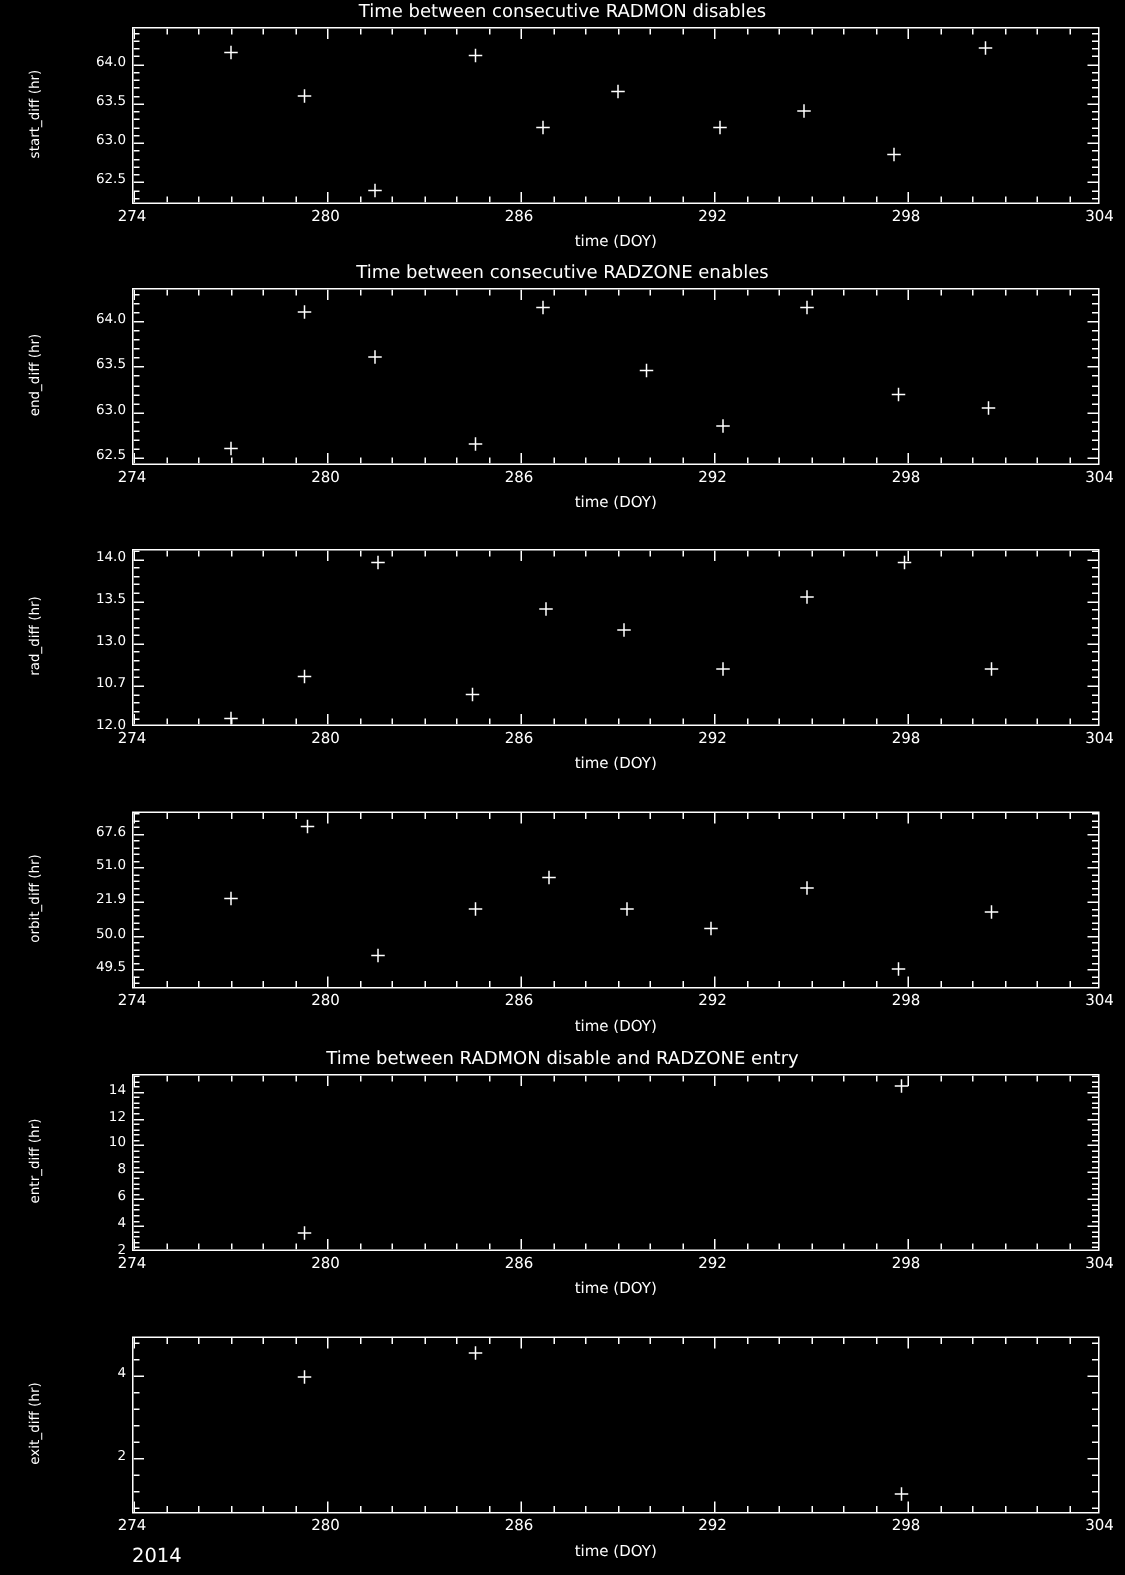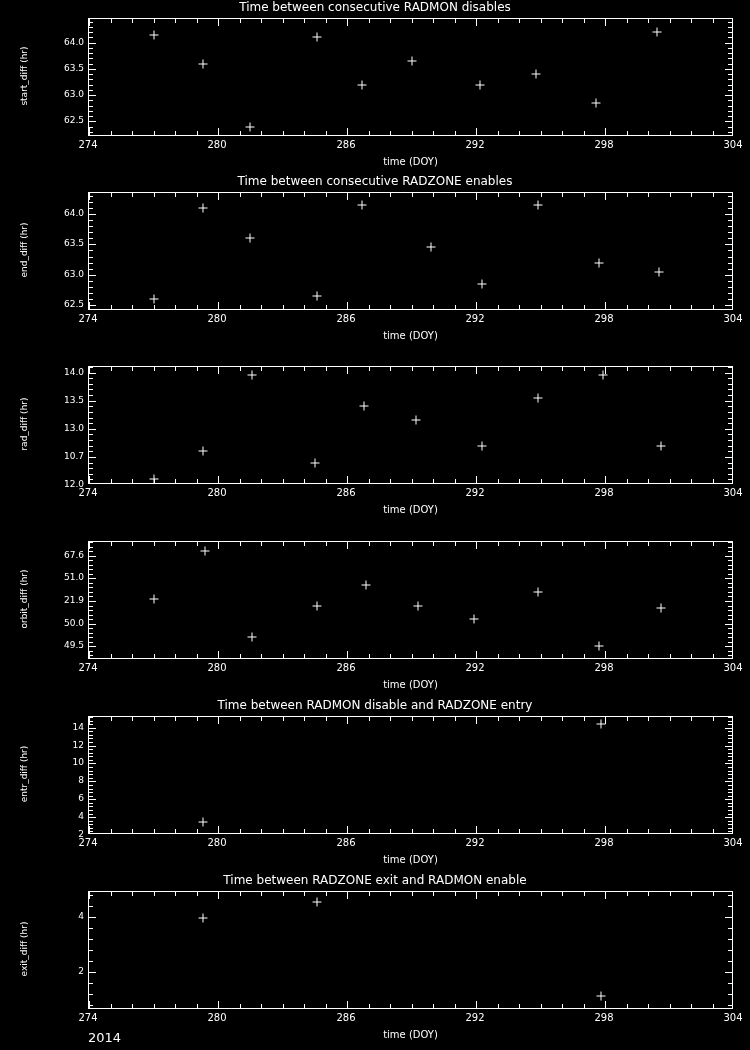--- a/index.html
+++ b/index.html
@@ -775,23 +775,20 @@
     <div class="xtick-label" style="left: 733px; top: 837px;">304</div>
     <div class="ytick-label" style="left: 36px; width: 48px; top: 834px;">2</div>
     <div class="ytick-label" style="left: 36px; width: 48px; top: 816.121px;">4</div>
     <div class="ytick-label" style="left: 36px; width: 48px; top: 798.242px;">6</div>
     <div class="ytick-label" style="left: 36px; width: 48px; top: 780.364px;">8</div>
     <div class="ytick-label" style="left: 36px; width: 48px; top: 762.485px;">10</div>
     <div class="ytick-label" style="left: 36px; width: 48px; top: 744.606px;">12</div>
     <div class="ytick-label" style="left: 36px; width: 48px; top: 726.727px;">14</div>
     <div class="ylabel" style="width: 118px; left: -35px; top: 769px;">entr_diff (hr)</div>
     <div class="xlabel" style="left: 88px; width: 645px; top: 854px;">time (DOY)</div>
-    <div class="panel" style="top: 873px; height: 178px;">
-      <div class="panel-title">Time between RADZONE exit and RADMON enable</div>
-    </div>
     <div class="plotbox" style="left: 88px; top: 891px; width: 645px; height: 118px;">
       <div class="tick" style="left: 0px; bottom: 0px; width: 1px; height: 7px;"></div>
       <div class="tick" style="left: 0px; top: 0px; width: 1px; height: 7px;"></div>
       <div class="tick" style="left: 21.5px; bottom: 0px; width: 1px; height: 4px;"></div>
       <div class="tick" style="left: 21.5px; top: 0px; width: 1px; height: 4px;"></div>
       <div class="tick" style="left: 43px; bottom: 0px; width: 1px; height: 4px;"></div>
       <div class="tick" style="left: 43px; top: 0px; width: 1px; height: 4px;"></div>
       <div class="tick" style="left: 64.5px; bottom: 0px; width: 1px; height: 4px;"></div>
       <div class="tick" style="left: 64.5px; top: 0px; width: 1px; height: 4px;"></div>
       <div class="tick" style="left: 86px; bottom: 0px; width: 1px; height: 4px;"></div>

